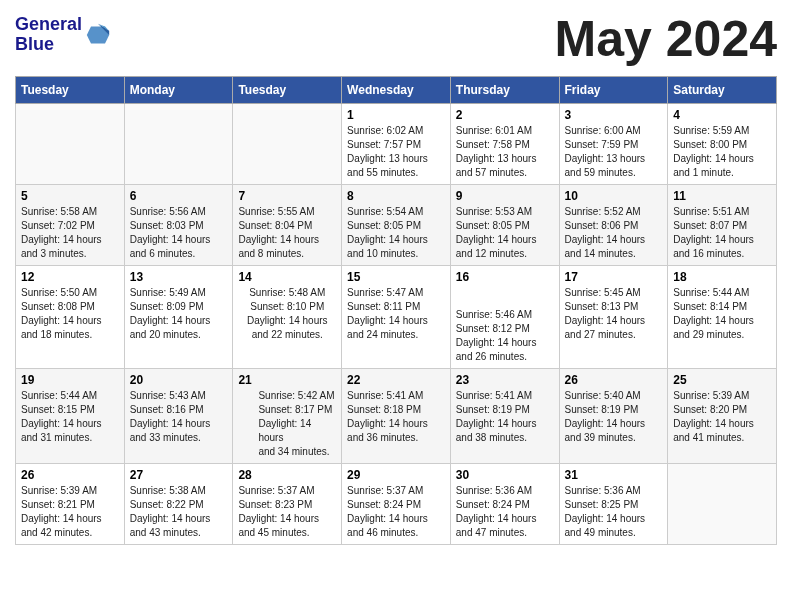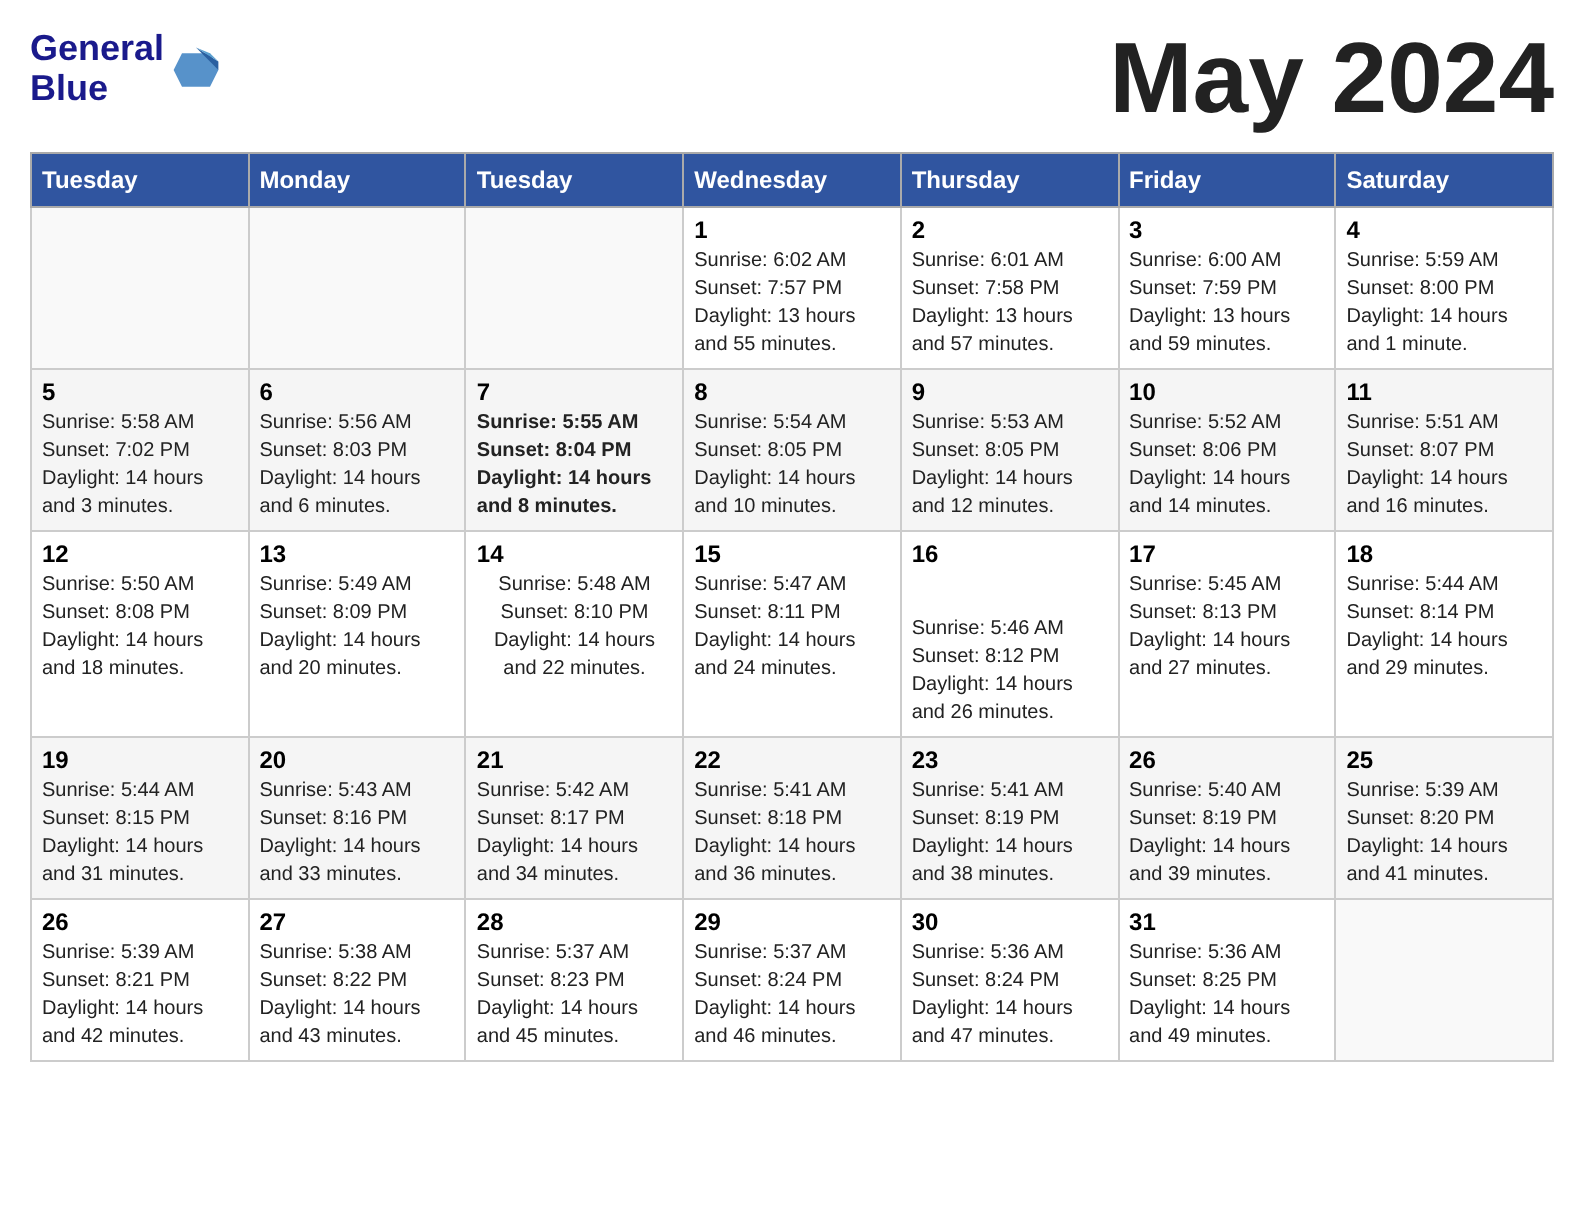--- a/index.html
+++ b/index.html
@@ -167,21 +167,21 @@
         </td>
         <td>
           <div class="day-number">6</div>
           <div class="day-info" style="white-space: pre-line;">Sunrise: 5:56 AM
 Sunset: 8:03 PM
 Daylight: 14 hours
 and 6 minutes.</div>
         </td>
         <td>
           <div class="day-number">7</div>
-          <div class="day-info" style="white-space: pre-line; font-weight: bold;">Sunrise: 5:55 AM
+          <div class="day-info" style="white-space: pre-line;">Sunrise: 5:55 AM
 Sunset: 8:04 PM
 Daylight: 14 hours
 and 8 minutes.</div>
         </td>
         <td>
           <div class="day-number">8</div>
           <div class="day-info" style="white-space: pre-line;">Sunrise: 5:54 AM
 Sunset: 8:05 PM
 Daylight: 14 hours
 and 10 minutes.</div>
@@ -269,21 +269,21 @@
         </td>
         <td>
           <div class="day-number">20</div>
           <div class="day-info" style="white-space: pre-line;">Sunrise: 5:43 AM
 Sunset: 8:16 PM
 Daylight: 14 hours
 and 33 minutes.</div>
         </td>
         <td>
           <div class="day-number">21</div>
-          <div class="day-info" style="white-space: pre-line;">Sunrise: 5:42 AM
+          <div class="day-info" style="white-space: pre-line; margin-left: 20px;">Sunrise: 5:42 AM
 Sunset: 8:17 PM
 Daylight: 14 hours
 and 34 minutes.</div>
         </td>
         <td>
           <div class="day-number">22</div>
           <div class="day-info" style="white-space: pre-line;">Sunrise: 5:41 AM
 Sunset: 8:18 PM
 Daylight: 14 hours
 and 36 minutes.</div>

